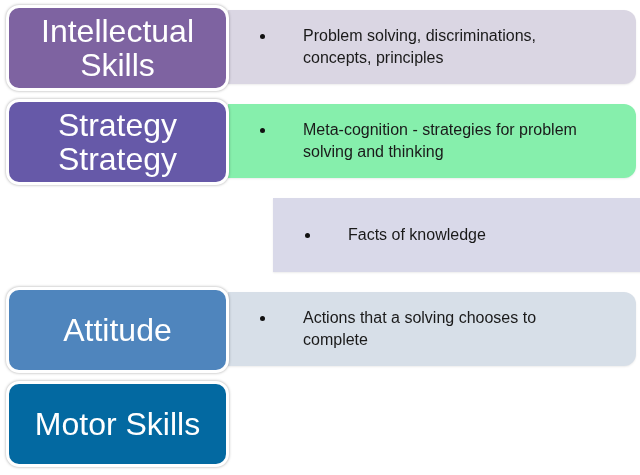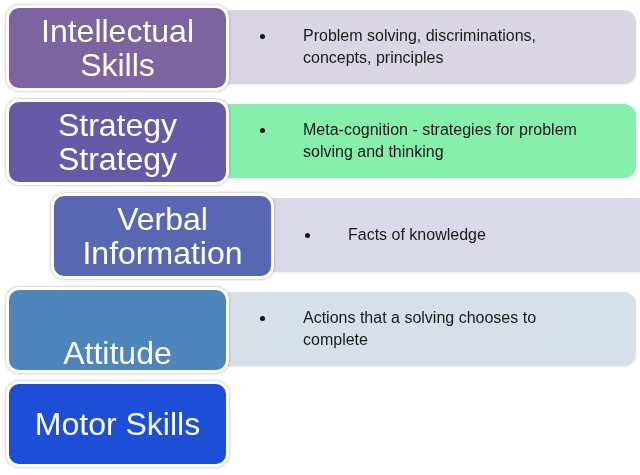--- a/index.html
+++ b/index.html
@@ -58,45 +58,39 @@
 
   <div class="row" style="top:193px;margin-left:45px;">
     <div class="panel" style="background:#d9d9e9;">
       <div class="panel-text">
         <div class="bullet-wrap">
           <span class="bullet"></span>
           <span>Facts of knowledge</span>
         </div>
       </div>
     </div>
-    <div class="box" style="background:#5867b2;">
-      <div class="box-text">
-        <div>Verbal</div>
-        <div>Information</div>
-      </div>
-    </div>
   </div>
 
   <div class="row" style="top:287px;">
     <div class="panel" style="background:#d7dfe8;">
       <div class="panel-text" style="width:290px;">
         <div class="bullet-wrap">
           <span class="bullet"></span>
           <span>Actions that a solving chooses to complete</span>
         </div>
       </div>
     </div>
-    <div class="box" style="background:#4f85bd;align-items:flex-end;">
+    <div class="box" style="background:#4f85bd;">
       <div class="box-text">
         <div>Attitude</div>
       </div>
     </div>
   </div>
 
   <div class="row" style="top:381px;">
-    <div class="box" style="background:#1d4ed8;">
+    <div class="box" style="background:#0369a1;">
       <div class="box-text">
         <div>Motor Skills</div>
       </div>
     </div>
   </div>
 
 </div>
 
 </body></html>

